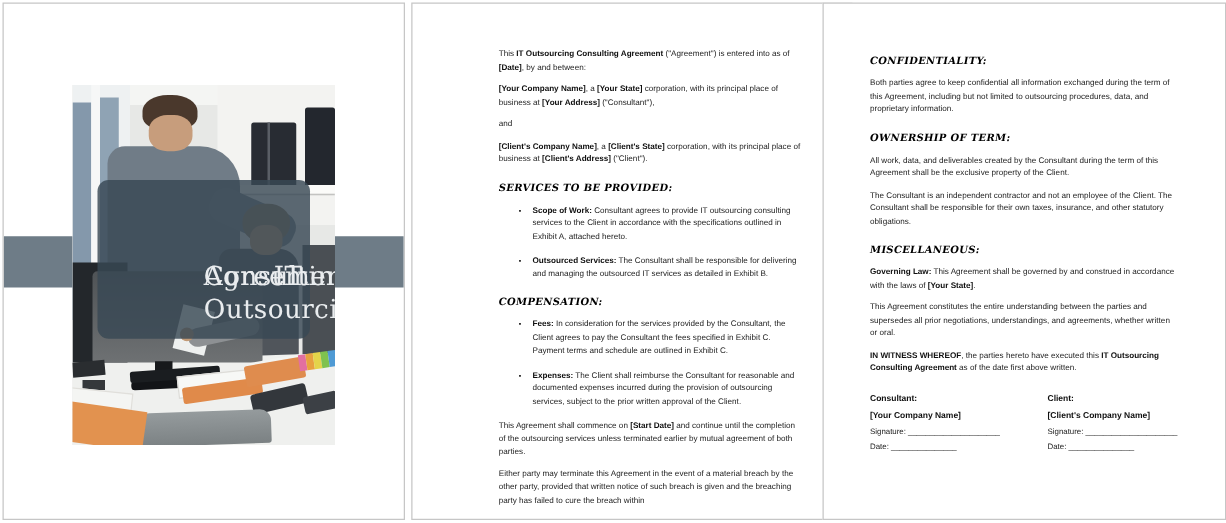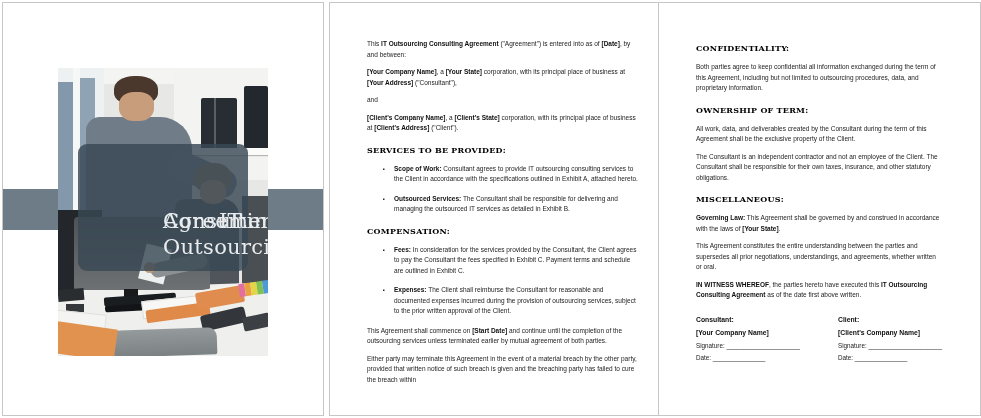--- a/index.html
+++ b/index.html
@@ -1,19 +1,19 @@
 <!DOCTYPE html>
 <html><head>
 <meta charset="utf-8">
 <style>
   html,body{margin:0;padding:0;background:#ffffff;}
   body{width:981px;height:418px;position:relative;font-family:"Liberation Sans",sans-serif;overflow:hidden;}
   .page{position:absolute;top:2px;height:414px;background:#ffffff;border:1px solid #c6c6c6;box-sizing:border-box;overflow:hidden;}
   #page1{left:2px;width:322px;}
-  #page2{left:329px;width:353px;}
+  #page2{left:329px;width:353px;padding-left:32px;}
   #page3{left:658px;width:323px;}
 
   
   .band{position:absolute;left:0;top:186px;width:100%;height:41px;}
   .photo{position:absolute;left:55px;top:65px;width:210px;height:288px;background:#e7e8e6;overflow:hidden;}
   .photo div{position:absolute;}
   .ceiling{left:40px;top:0;width:175px;height:16px;background:#f4f5f3;}
   .window{left:0;top:0;width:46px;height:188px;background:#eef1f2;}
   .pane1{left:0;top:14px;width:15px;height:174px;background:#8498ab;}
   .pane2{left:22px;top:10px;width:15px;height:178px;background:#8fa3b4;}
@@ -54,21 +54,21 @@
   .folder-bl{left:-8px;top:257px;width:66px;height:32px;background:#e2924f;transform:rotate(8deg);}
   .paper-bl{left:-6px;top:244px;width:52px;height:16px;background:#f4f5f3;transform:rotate(6deg);border:1px solid #e0dfdb;}
   .overlay{left:20px;top:76px;width:170px;height:127px;border-radius:9px;display:flex;flex-direction:column;align-items:center;justify-content:center;}
   .cover-title{font-family:"DejaVu Serif",serif;font-size:21px;line-height:26px;text-align:center;letter-spacing:.3px;}
 
   
   .doc-content{padding:36px 40px 0 37px;}
   #page3 .doc-content{padding-top:40px;}
   .doc-p{font-size:6.5px;line-height:1.62;color:#222222;margin:0 0 7px;}
   .doc-p b, .doc-li b{color:#0f0f0f;}
-  .doc-h{font-family:"DejaVu Serif",serif;font-weight:bold;font-size:8px;letter-spacing:.25px;color:#000;margin:11px 0 9px;}
+  .doc-h{font-family:"DejaVu Serif",serif;font-weight:bold;font-size:8px;letter-spacing:.25px;color:#000;margin:11px 0 9px;font-style:italic;}
   .doc-content > .doc-h:first-child{margin-top:0;}
   .doc-li{display:flex;font-size:6.5px;line-height:1.62;color:#222222;margin:0 0 9px;padding-left:16px;}
   .bullet{width:11px;flex:none;font-size:5.5px;padding-top:1px;color:#111;}
   .li-text{flex:1;}
 
   
   .sig-row{display:flex;margin-top:15px;}
   .sig-col{width:153px;}
   .sig-role{font-size:6.8px;font-weight:bold;color:#0f0f0f;margin-bottom:6px;}
   .sig-company{font-size:6.8px;font-weight:bold;color:#0f0f0f;margin-bottom:6px;}

